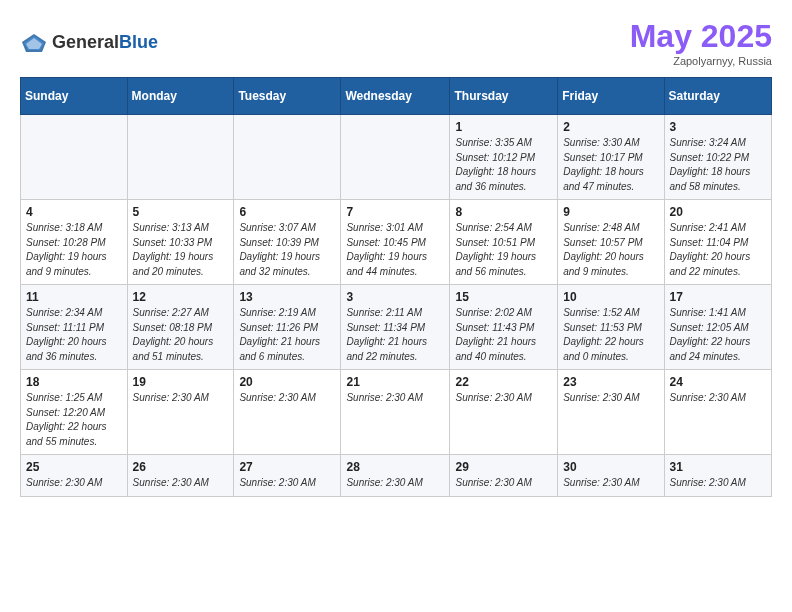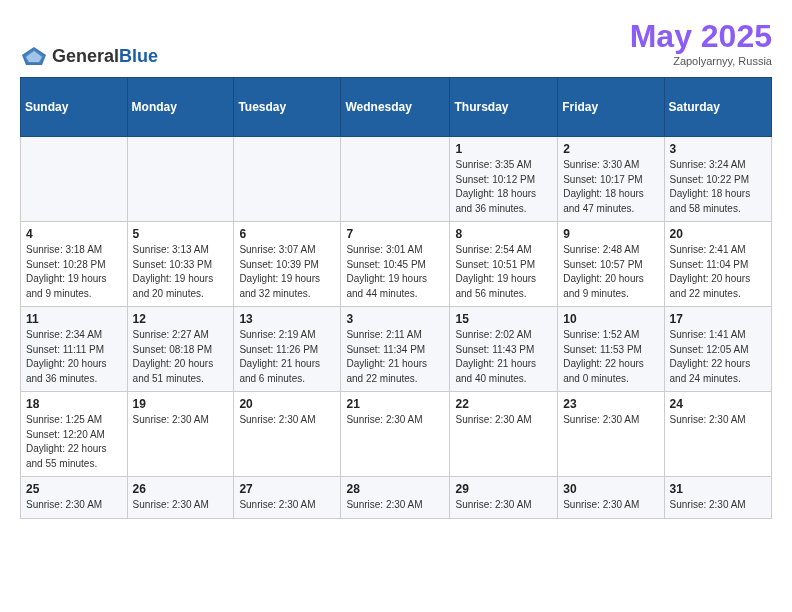--- a/index.html
+++ b/index.html
@@ -9,21 +9,21 @@
       width: 792px;
       height: 612px;
       overflow: hidden;
     }
     .page {
       width: 792px;
       padding: 18px 20px 10px 20px;
     }
     .header-row {
       display: flex;
-      align-items: flex-end;
+      align-items: center;
       justify-content: space-between;
       margin-bottom: 10px;
     }
     .logo {
       display: flex;
       align-items: center;
       gap: 4px;
     }
     .logo-text-general {
       font-size: 18px;
@@ -52,21 +52,21 @@
       color: #555;
     }
     .calendar {
       width: 100%;
       border-collapse: collapse;
       font-size: 11px;
     }
     .calendar thead th {
       background: #2060a0;
       color: #fff;
-      padding: 22px 4px;
+      padding: 11px 4px;
       text-align: left;
       font-size: 12px;
       font-weight: bold;
       border: 1px solid #1a4a80;
     }
     .calendar tbody tr {
       border-bottom: 1px solid #ccc;
     }
     .calendar tbody td {
       vertical-align: top;
@@ -86,20 +86,21 @@
       font-weight: bold;
       font-size: 12px;
       color: #222;
       display: block;
       margin-bottom: 2px;
     }
     .day-info {
       font-size: 10px;
       color: #333;
       line-height: 1.45;
+      font-style: italic;
     }
     .empty-cell {
       background: #f5f7fa;
     }
   </style>
 </head>
 <body>
 
 <div class="page">
   <div class="header-row">

